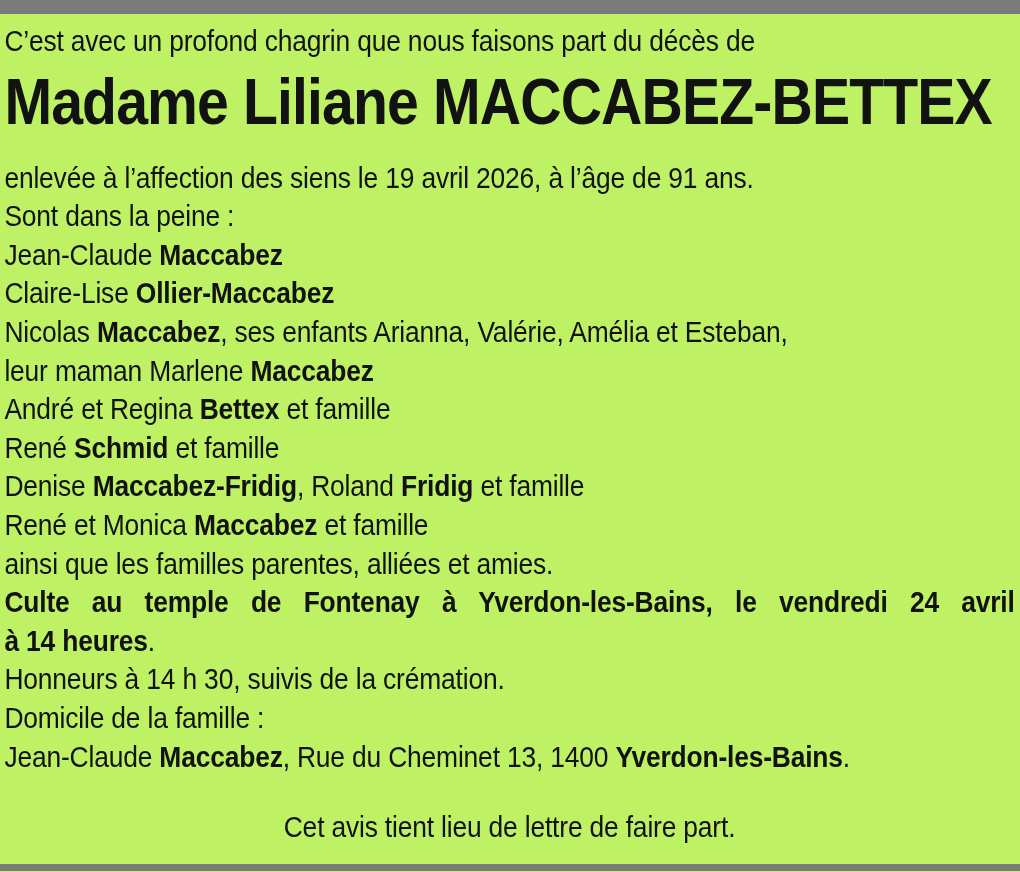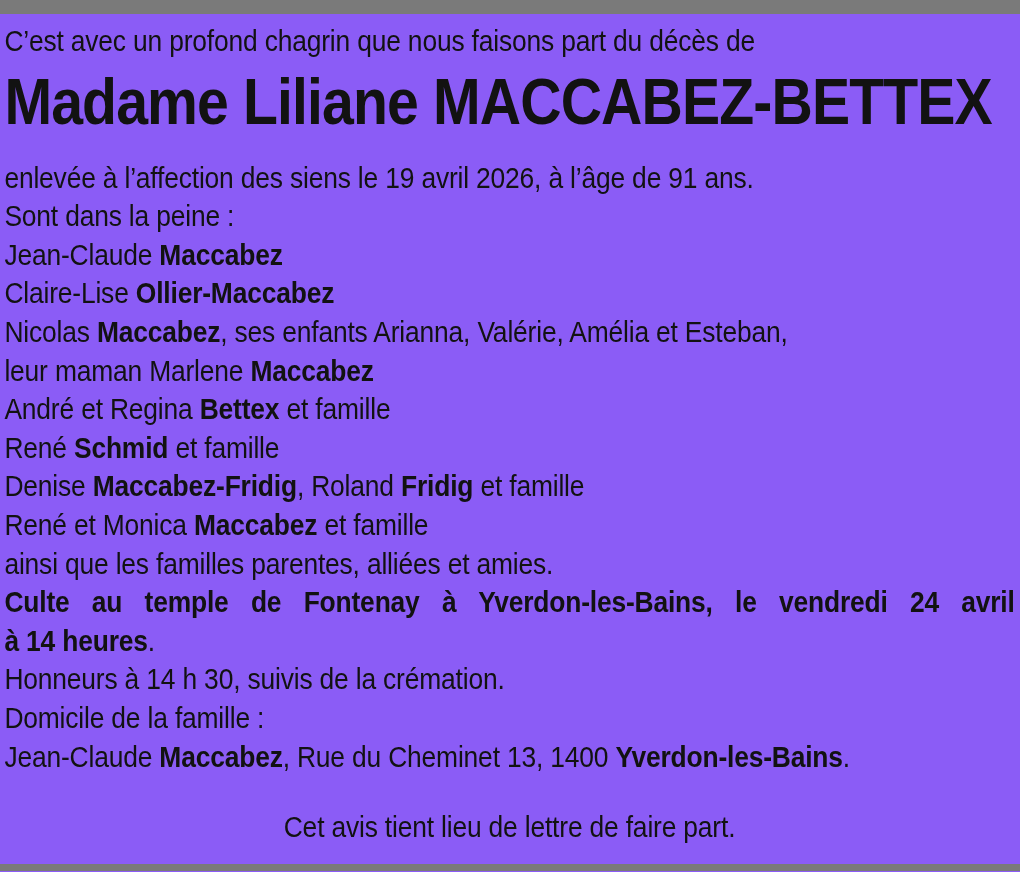--- a/index.html
+++ b/index.html
@@ -8,21 +8,21 @@
     background: #ffffff;
     width: 1020px;
     height: 872px;
     overflow: hidden;
     font-family: "Liberation Sans", sans-serif;
   }
   .page {
     position: relative;
     width: 1020px;
     height: 872px;
-    background: #8b5cf6;
+    background: #bef264;
   }
   .bar {
     position: absolute;
     left: 0;
     width: 1020px;
     background: #7a7a7a;
   }
   .bar-top { top: 0; height: 14px; }
   .bar-bottom { top: 864px; height: 7px; }
   

